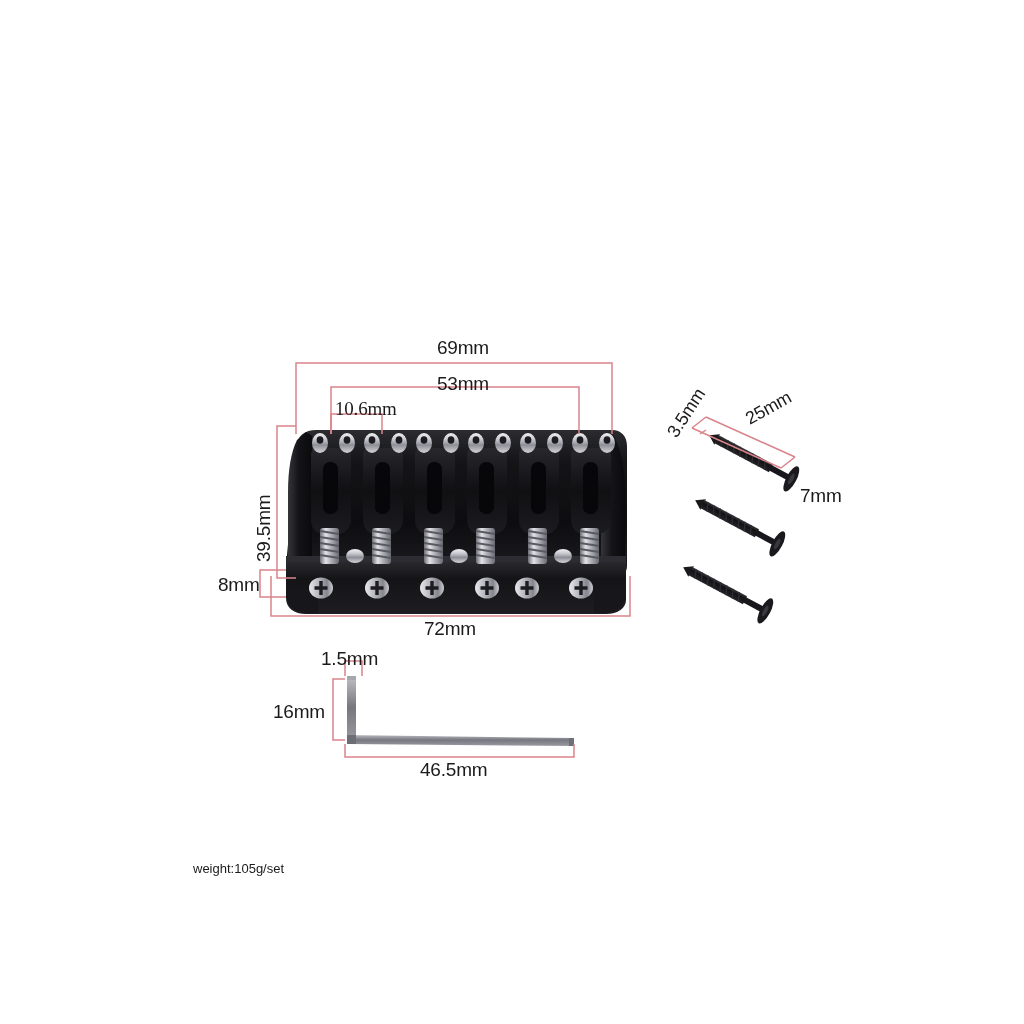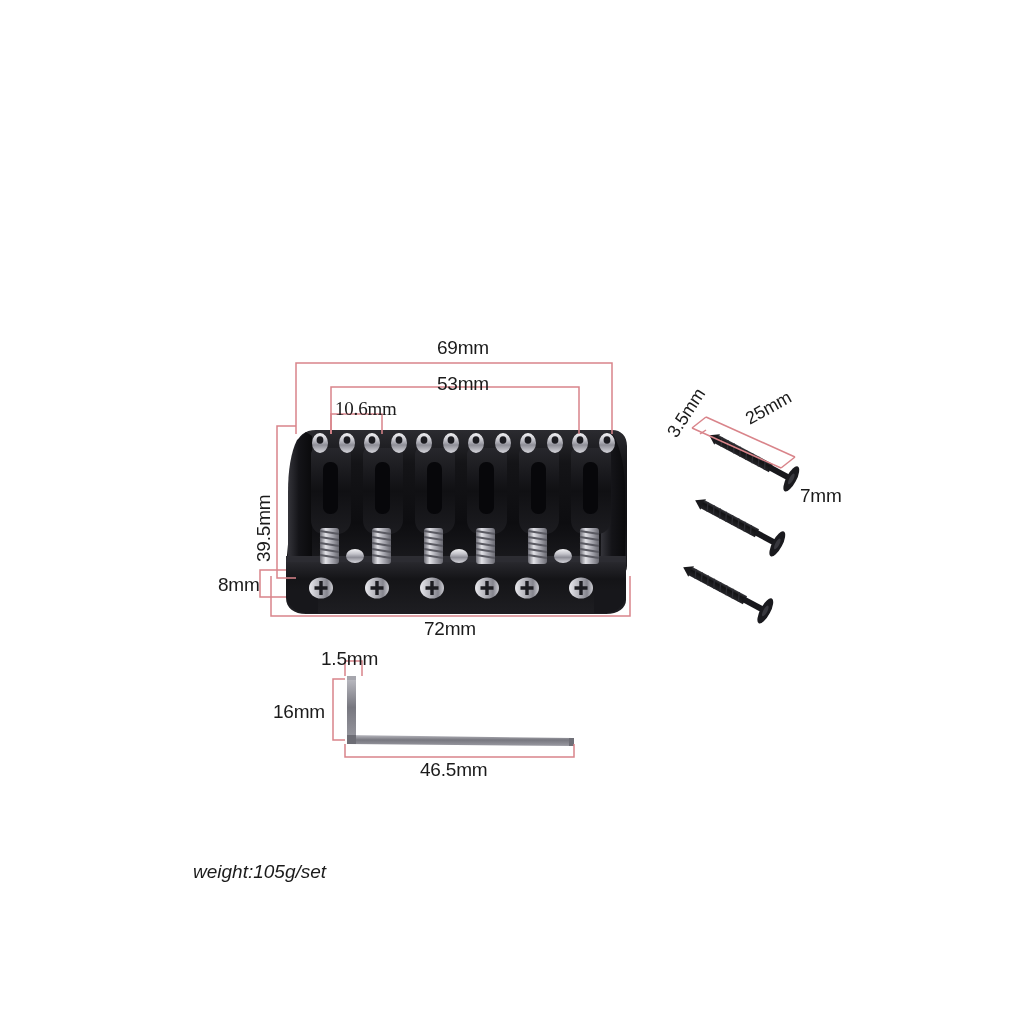--- a/index.html
+++ b/index.html
@@ -17,25 +17,24 @@
     position:absolute;
     font-family:"Liberation Sans", sans-serif;
     font-size:19px;
     color:#1b1b1b;
     white-space:nowrap;
     letter-spacing:-0.2px;
   }
   .weight{
     position:absolute;
     left:193px; top:861px;
-    font-size:19px;
+    font-size:13px;
     color:#1b1b1b;
     font-family:"Liberation Sans", sans-serif;
     white-space:nowrap;
-    font-style:italic;
   }
   .rot90{transform:rotate(-90deg);transform-origin:left top;}
   .rot-diag{transform:rotate(-57deg);transform-origin:left top;}
   .rot-diag2{transform:rotate(-29deg);transform-origin:left top;}
 </style>
 </head>
 <body>
 
 <div class="stage">
 

